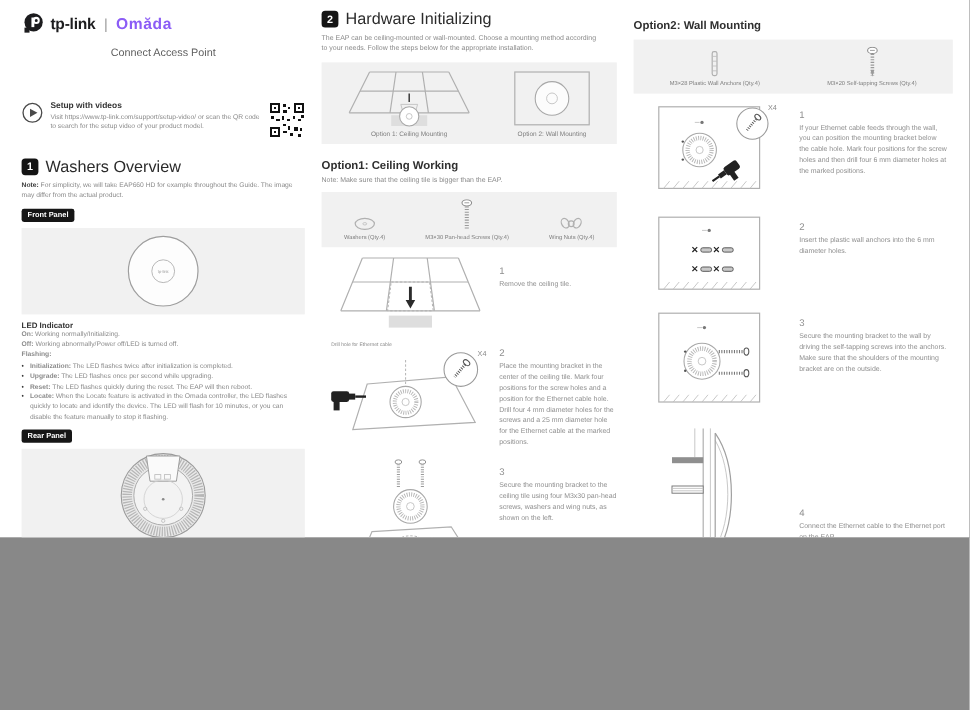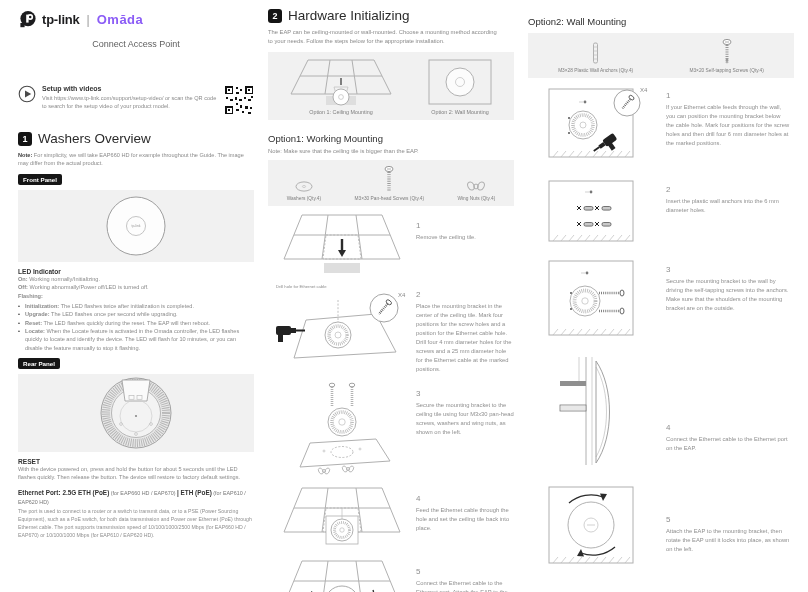--- a/index.html
+++ b/index.html
@@ -1,18 +1,18 @@
 <!DOCTYPE html>
 <html><head>
 <meta charset="utf-8">
 <style>
   * { margin:0; padding:0; box-sizing:border-box; }
   html,body { background:#888; }
   body { font-family:"Liberation Sans", sans-serif; }
-  .page { position:relative; width:808px; height:592px; background:#fff; overflow:hidden;
+  .page { position:relative; width:808px; height:448px; background:#fff; overflow:hidden;
           color:#4a4a4a; margin:0 auto; }
   .col { position:absolute; top:0; }
   .col-left  { left:18px;  width:236px; }
   .col-mid   { left:268px; width:246px; }
   .col-right { left:528px; width:266px; }
 
   
   .logo-row { display:flex; align-items:center; gap:5px; padding-top:10px; }
   .logo-text { font-size:13px; font-weight:700; color:#1d1d1f; letter-spacing:-0.2px; }
   .logo-div { color:#9a9a9a; font-weight:400; font-size:12px; margin:0 2px; }
@@ -44,21 +44,21 @@
   .spec-h b { font-size:6.4px; }
   .spec-h .lt { font-weight:400; color:#777; font-size:5.4px; }
   .spec-b { font-size:5.2px; color:#8f8f8f; line-height:1.5; margin-top:1.5px; }
 
   
   .intro { font-size:5.8px; color:#8a8a8a; line-height:1.55; margin-top:5px; width:230px; }
   .optfig { background:#f1f1f1; margin-top:6px; display:flex; justify-content:space-around;
             align-items:flex-end; padding:6px 4px 5px; }
   .optitem { display:flex; flex-direction:column; align-items:center; gap:3px; }
   .optcap { font-size:5.4px; color:#7d7d7d; }
-  .opt-title { font-size:9.5px; font-weight:400; color:#2f2f2f; margin-top:13px; }
+  .opt-title { font-size:9.5px; font-weight:700; color:#2f2f2f; margin-top:13px; }
   .opt-note { font-size:5.8px; color:#8a8a8a; margin-top:4px; }
   .parts { background:#f1f1f1; margin-top:6px; display:flex; justify-content:space-around;
            align-items:flex-end; padding:6px 2px 5px; }
   .part { display:flex; flex-direction:column; align-items:center; gap:3px; }
   .part .plabel { font-size:4.8px; color:#7d7d7d; }
   .step { display:flex; margin-top:7px; }
   .mfig { width:148px; flex:0 0 148px; display:flex; justify-content:center; align-items:center; position:relative; }
   .mtext { flex:1; padding-top:8px; }
   .wfig { width:138px; flex:0 0 138px; display:flex; justify-content:center; align-items:flex-start; }
   .wtext { flex:1; padding-top:6px; padding-right:4px; }
@@ -233,21 +233,21 @@
       <div class="optitem">
         <svg width="66" height="48" viewBox="0 0 66 48">
           <rect x="2" y="2" width="62" height="44" class="ln" fill="#ececec"></rect>
           <circle cx="33" cy="24" r="14" fill="#fcfcfc" stroke="#a8a8a8" stroke-width="0.9"></circle>
           <circle cx="33" cy="24" r="4.5" class="lnthin"></circle>
         </svg>
         <div class="optcap">Option 2: Wall Mounting</div>
       </div>
     </div>
 
-    <div class="opt-title">Option1: Working Mounting</div>
+    <div class="opt-title">Option1: Ceiling Working</div>
     <div class="opt-note">Note: Make sure that the ceiling tile is bigger than the EAP.</div>
 
     <div class="parts">
       <div class="part">
         <svg width="20" height="13" viewBox="0 0 20 13">
           <ellipse cx="10" cy="6.5" rx="8" ry="4.6" class="ln"></ellipse>
           <ellipse cx="10" cy="6.5" rx="1.6" ry="1" class="lnthin"></ellipse>
         </svg>
         <div class="plabel">Washers (Qty.4)</div>
       </div>

